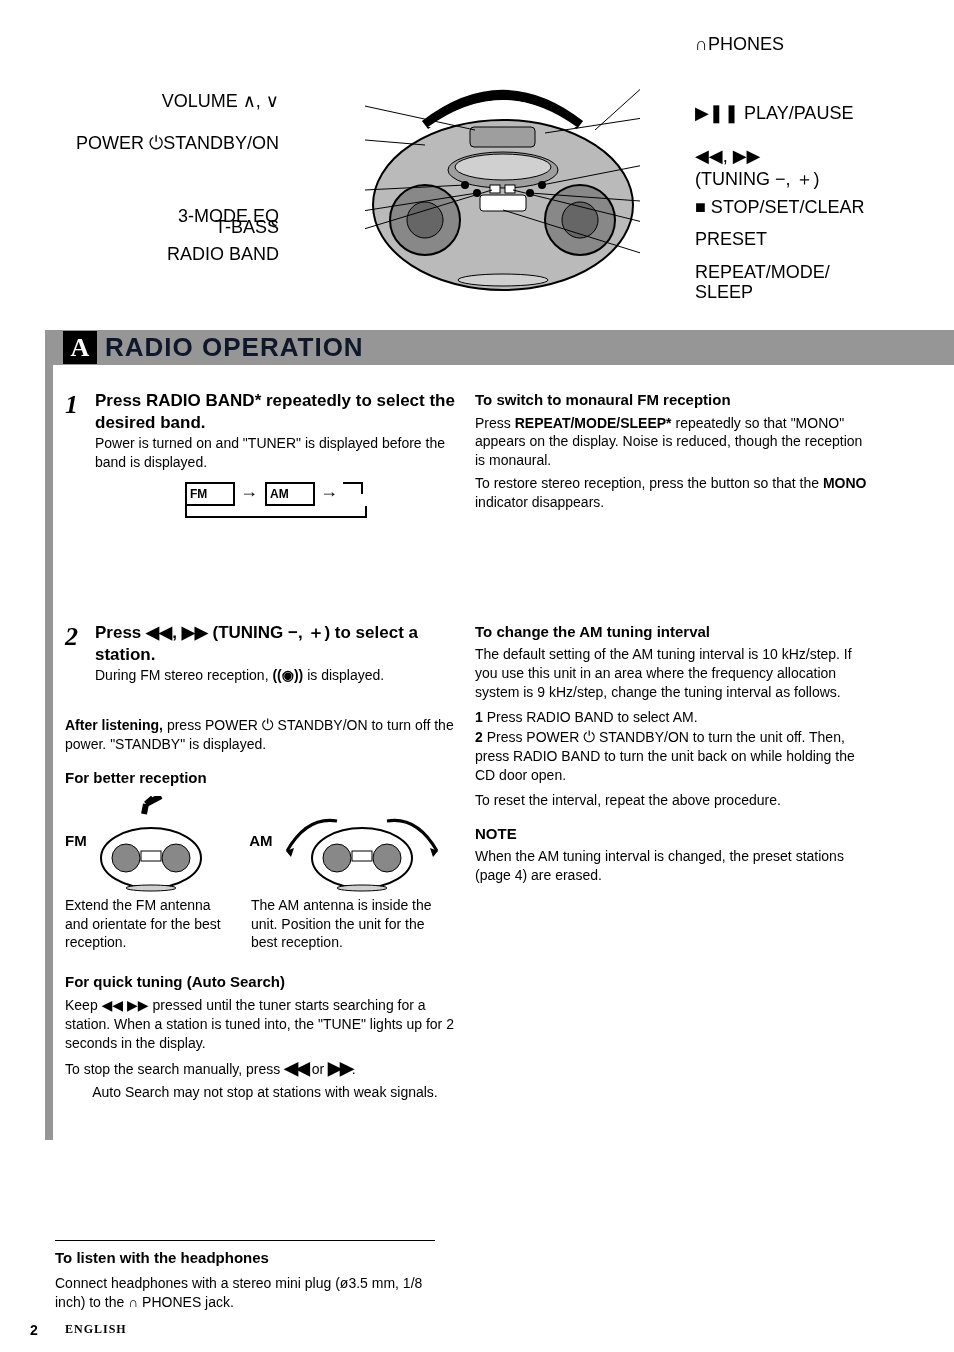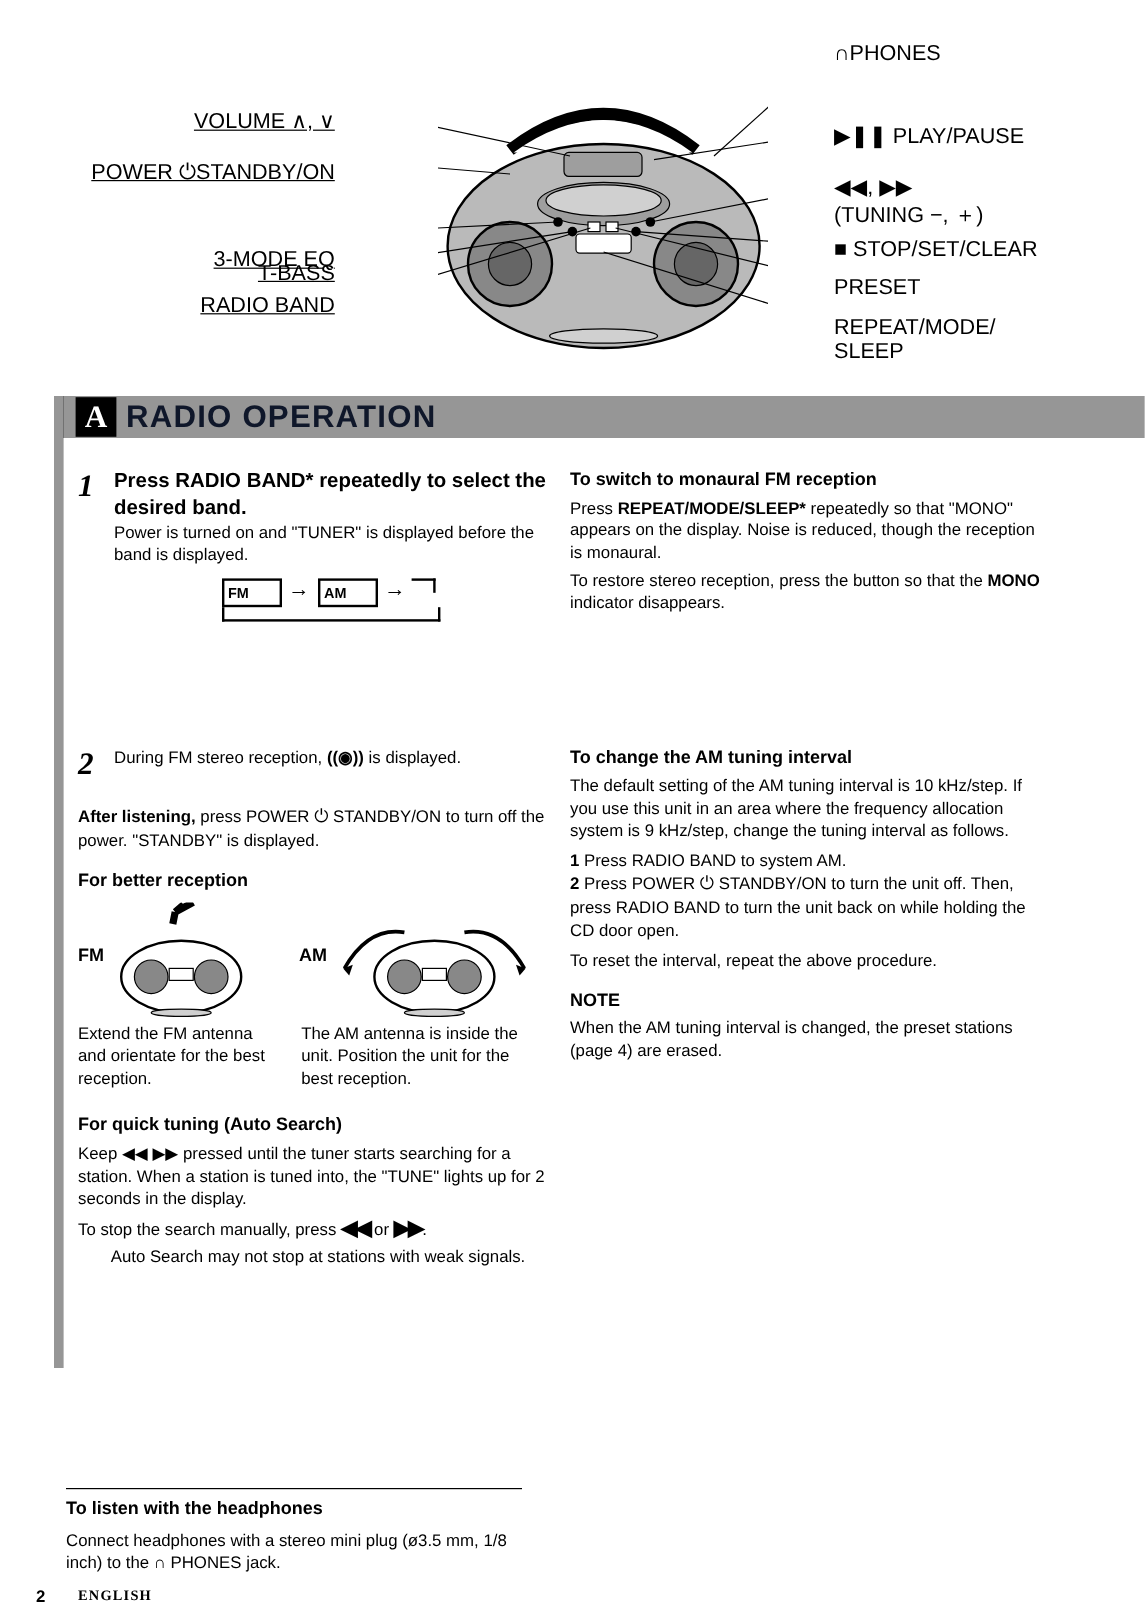--- a/index.html
+++ b/index.html
@@ -1,21 +1,21 @@
 <!DOCTYPE html>
 <html><head>
 <meta charset="utf-8">
 <style>
   html,body{margin:0;padding:0;background:#fff;font-family:Helvetica,Arial,sans-serif;color:#000;}
   .page{width:954px;height:1352px;position:relative;margin:0 auto;box-sizing:border-box;padding:30px 55px 0 55px;}
   
   .diagram{position:relative;width:100%;height:290px;font-family:"Helvetica Neue",Helvetica,Arial,sans-serif;font-size:18px;font-stretch:condensed;}
   .boombox{position:absolute;left:310px;top:55px;width:275px;}
   .lbl{position:absolute;white-space:nowrap;}
-  .lbl-left{text-align:left;text-decoration:underline;}
+  .lbl-left{text-align:left;}
   
   .section-bar{position:relative;height:35px;margin:10px 0 25px -10px;}
   .section-bar .grey{position:absolute;left:0;right:-55px;top:0;height:35px;background:#969696;}
   .section-bar .accent{position:absolute;left:0;top:0;width:8px;height:35px;background:#000;}
   .section-bar .letter-box{position:absolute;left:18px;top:1px;width:34px;height:33px;background:#000;color:#fff;font:700 26px/33px "Times New Roman",serif;text-align:center;}
   .section-bar .title{position:absolute;left:60px;top:0;height:35px;color:#0f172a;font:700 26px/35px "Helvetica Neue",Helvetica,Arial,sans-serif;letter-spacing:1px;}
   
   .body-wrap{position:relative;height:800px;}
   .left-edge{position:absolute;left:-10px;top:-60px;width:8px;height:810px;background:#969696;}
   .col{position:absolute;width:400px;font-size:15px;line-height:1.3;}
@@ -127,20 +127,23 @@
           <span class="arrow" style="position:absolute;left:55px;top:-2px;">→</span>
           <div class="band-box" style="left:80px;width:40px;padding:0 3px;font:700 12px/20px Arial;">AM</div>
           <span class="arrow" style="position:absolute;left:135px;top:-2px;">→</span>
           <div style="position:absolute;left:158px;top:0;width:18px;height:10px;border-top:2px solid #000;border-right:2px solid #000;"></div>
           <div style="position:absolute;left:0;top:24px;width:178px;height:10px;border-bottom:2px solid #000;border-left:2px solid #000;border-right:2px solid #000;"></div>
         </div>
       </div>
 
       <div class="step" style="margin-top:110px;">
         <span class="stepnum">2</span>
+        <div class="stepbold">
+          <span>Press </span><span>◀◀, ▶▶</span><span> (TUNING −, ＋) to select a station.</span>
+        </div>
         <div class="small">
           <span>During FM stereo reception, </span><b>((◉))</b><span> is displayed.</span>
         </div>
       </div>
 
       <div class="small">
         <b>After listening,</b><span> press POWER </span><span class="glyph-power">⏻</span><span> STANDBY/ON to turn off the power. "STANDBY" is displayed.</span>
       </div>
 
       <div class="hdr">For better reception</div>
@@ -188,21 +191,21 @@
       <div class="small">
         <span>Press </span><b>REPEAT/MODE/SLEEP*</b><span> repeatedly so that "MONO" appears on the display. Noise is reduced, though the reception is monaural.</span>
       </div>
       <div class="small" style="margin-top:4px;">
         <span>To restore stereo reception, press the button so that the </span><b>MONO</b><span> indicator disappears.</span>
       </div>
 
       <div class="hdr" style="margin-top:110px;">To change the AM tuning interval</div>
       <div class="small">The default setting of the AM tuning interval is 10 kHz/step. If you use this unit in an area where the frequency allocation system is 9 kHz/step, change the tuning interval as follows.</div>
       <div class="small" style="margin-top:6px;">
-        <div><b>1</b><span> Press RADIO BAND to system AM.</span></div>
+        <div><b>1</b><span> Press RADIO BAND to select AM.</span></div>
         <div><b>2</b><span> Press POWER </span><span class="glyph-power">⏻</span><span> STANDBY/ON to turn the unit off. Then, press RADIO BAND to turn the unit back on while holding the CD door open.</span></div>
       </div>
       <div class="small" style="margin-top:6px;">To reset the interval, repeat the above procedure.</div>
 
       <div class="hdr">NOTE</div>
       <div class="small">When the AM tuning interval is changed, the preset stations (page 4) are erased.</div>
     </div>
   </div>
 
   <div class="foot">

